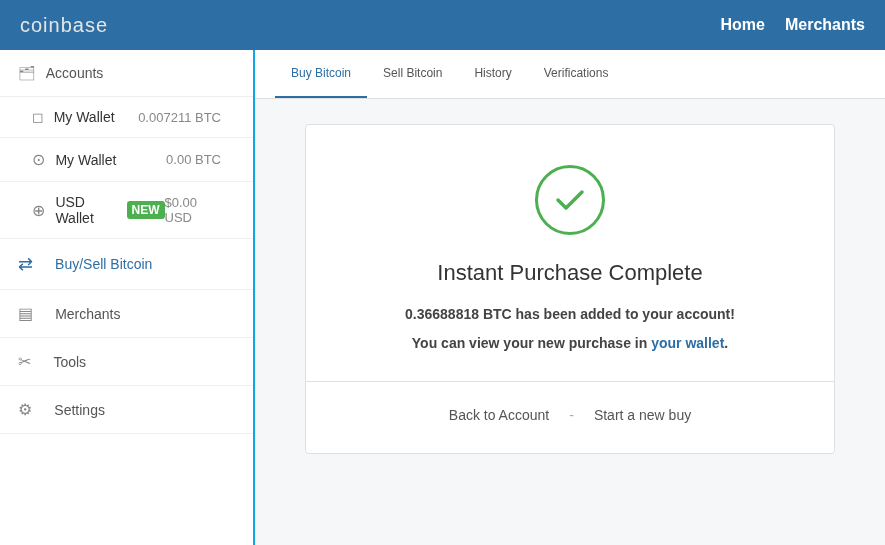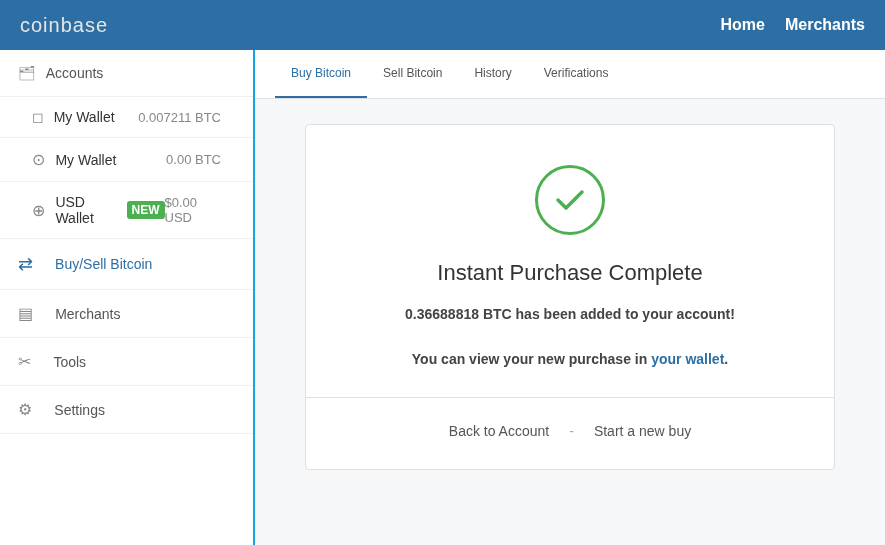--- a/index.html
+++ b/index.html
@@ -174,21 +174,21 @@
       font-size: 22px;
       font-weight: 400;
       color: #333;
       margin-bottom: 18px;
     }
 
     .success-desc {
       font-size: 14px;
       color: #444;
       font-weight: 600;
-      margin-bottom: 26px;
+      margin-bottom: 10px;
       line-height: 1.5;
     }
 
     .success-sub {
       font-size: 14px;
       color: #444;
       font-weight: 600;
       margin-bottom: 30px;
     }
     .success-sub a {

